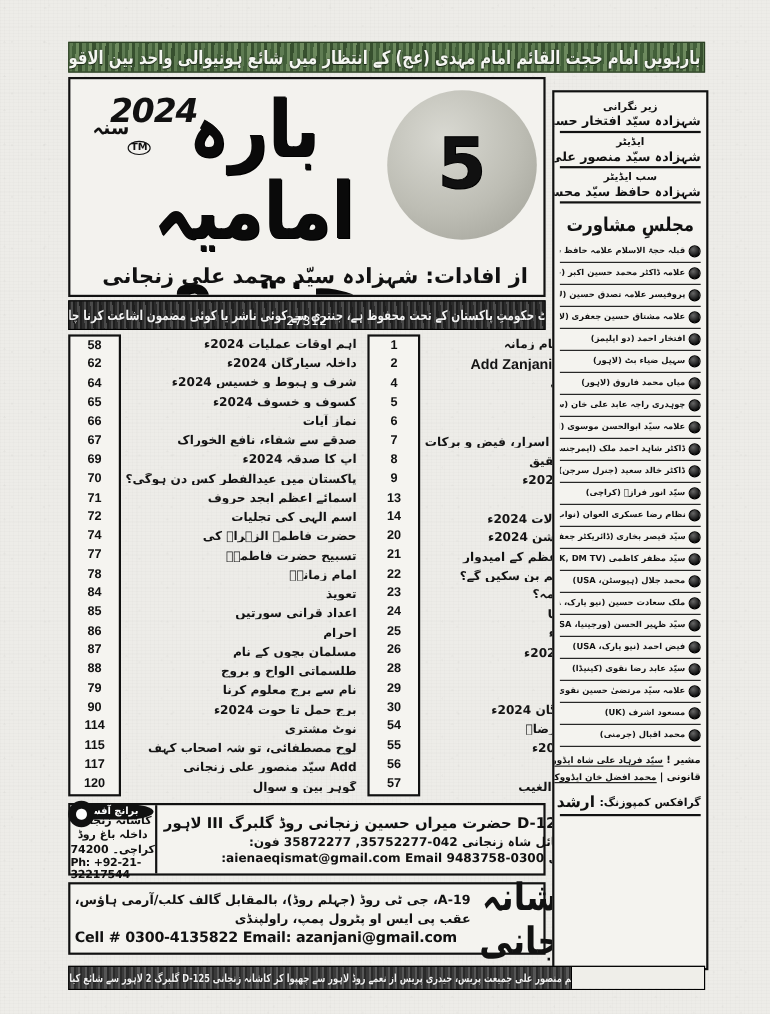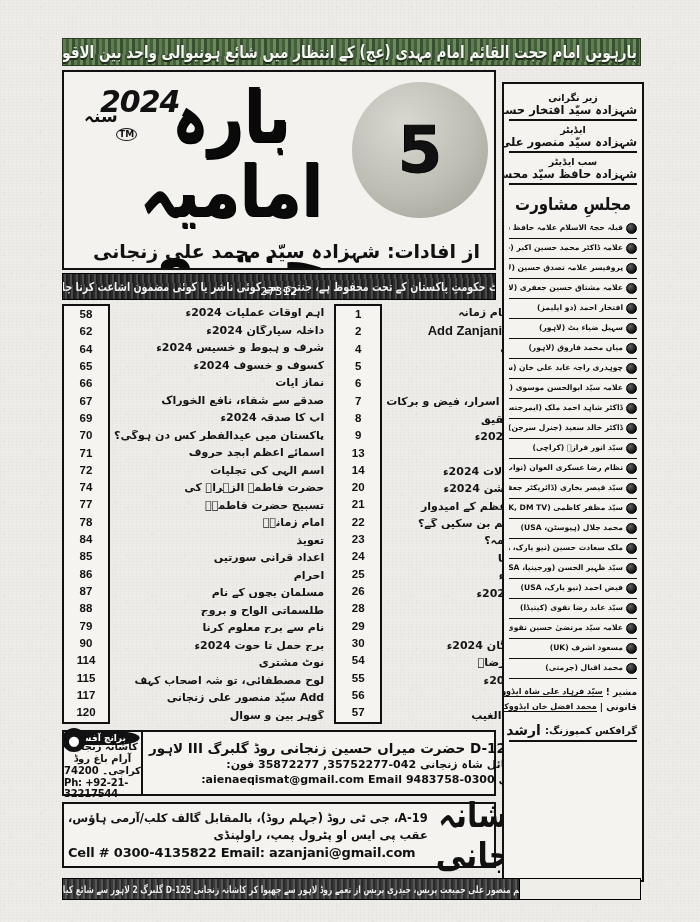--- a/index.html
+++ b/index.html
@@ -352,21 +352,21 @@
             <div>انجمن شرف کواکب</div>
             <div>آداب عملیات، رجال الغیب</div>
           </div>
       </div>
     </div>
 
     <div class="contact-a">
       <div class="branch">
         <div class="branch-pill">برانچ آفس</div>
         <div class="l">کاشانہ زنجانی</div>
-        <div class="l">آرام باغ روڈ</div>
+        <div class="l">داخلہ باغ روڈ</div>
         <div class="l">کراچی۔ 74200</div>
         <div class="ph">Ph: +92-21-32217544</div>
       </div>
       <div class="mainbox">
         <div class="ca-line1">کاشانہ زنجانی D-125 حضرت میراں حسین زنجانی روڈ گلبرگ III لاہور</div>
         <div class="ca-line2">
           <span>0300-9456949</span>
           <span>موبائل شاہ زنجانی</span>
           <span>042-35752277, 35872277</span>
           <span>فون:</span>

